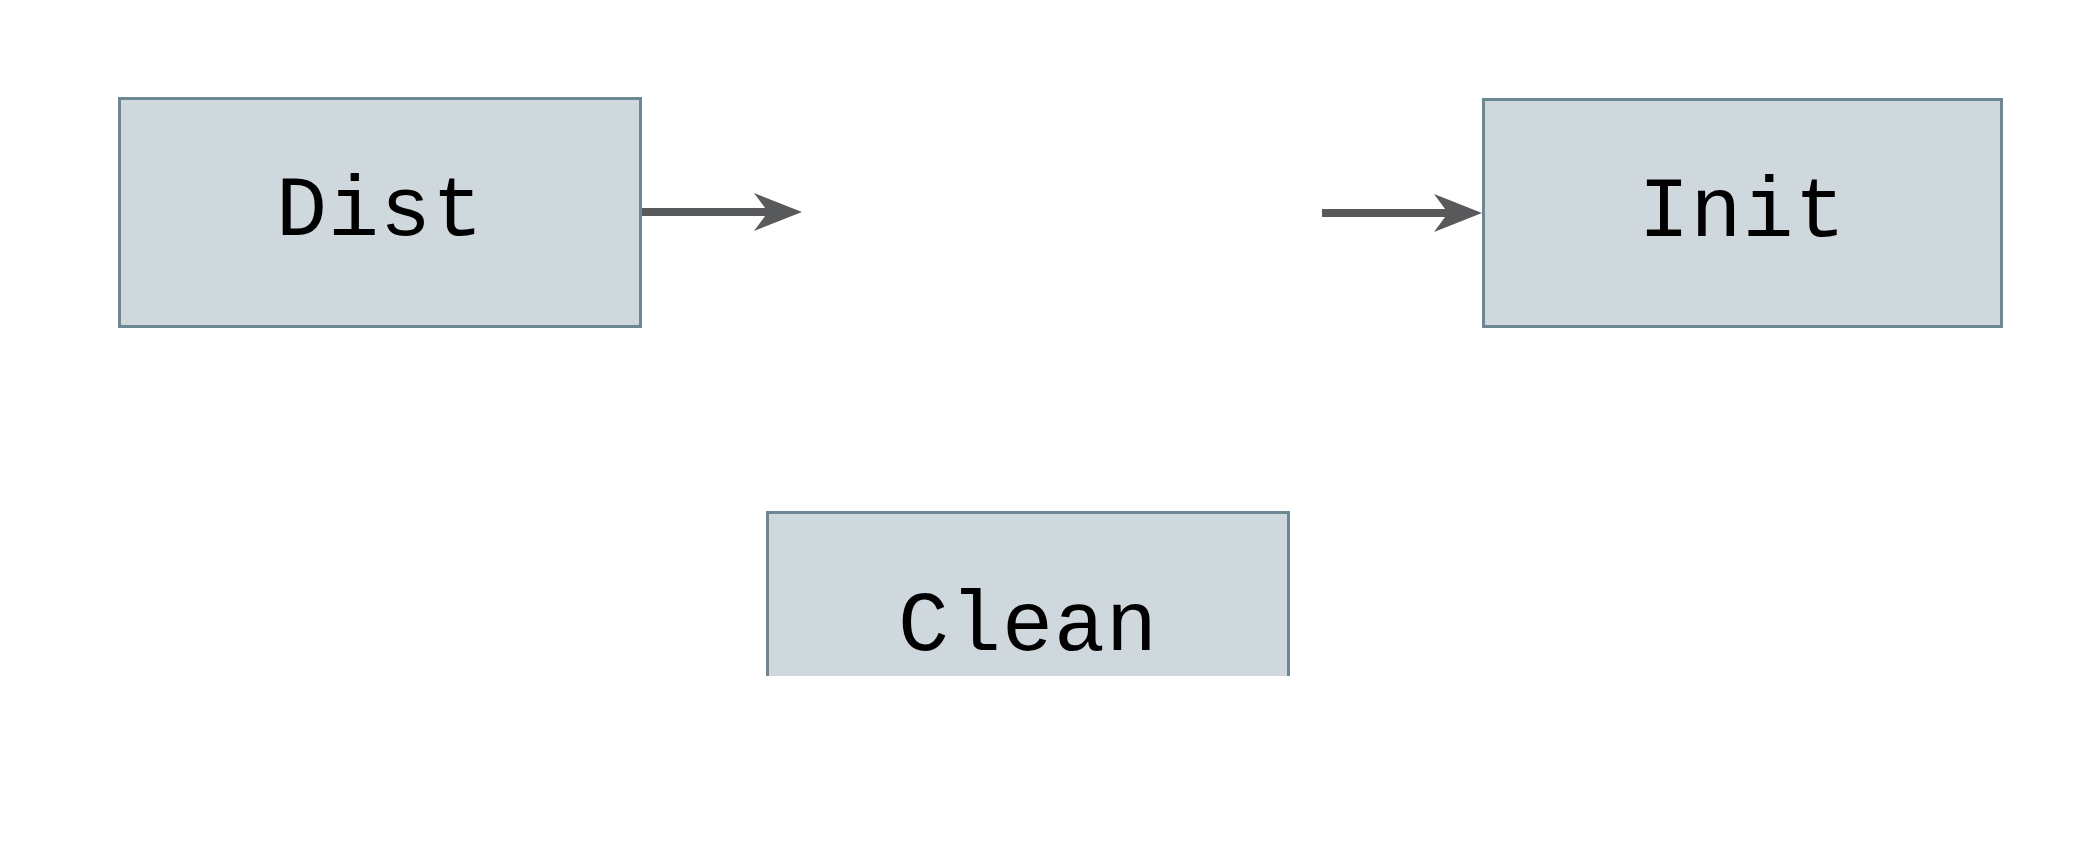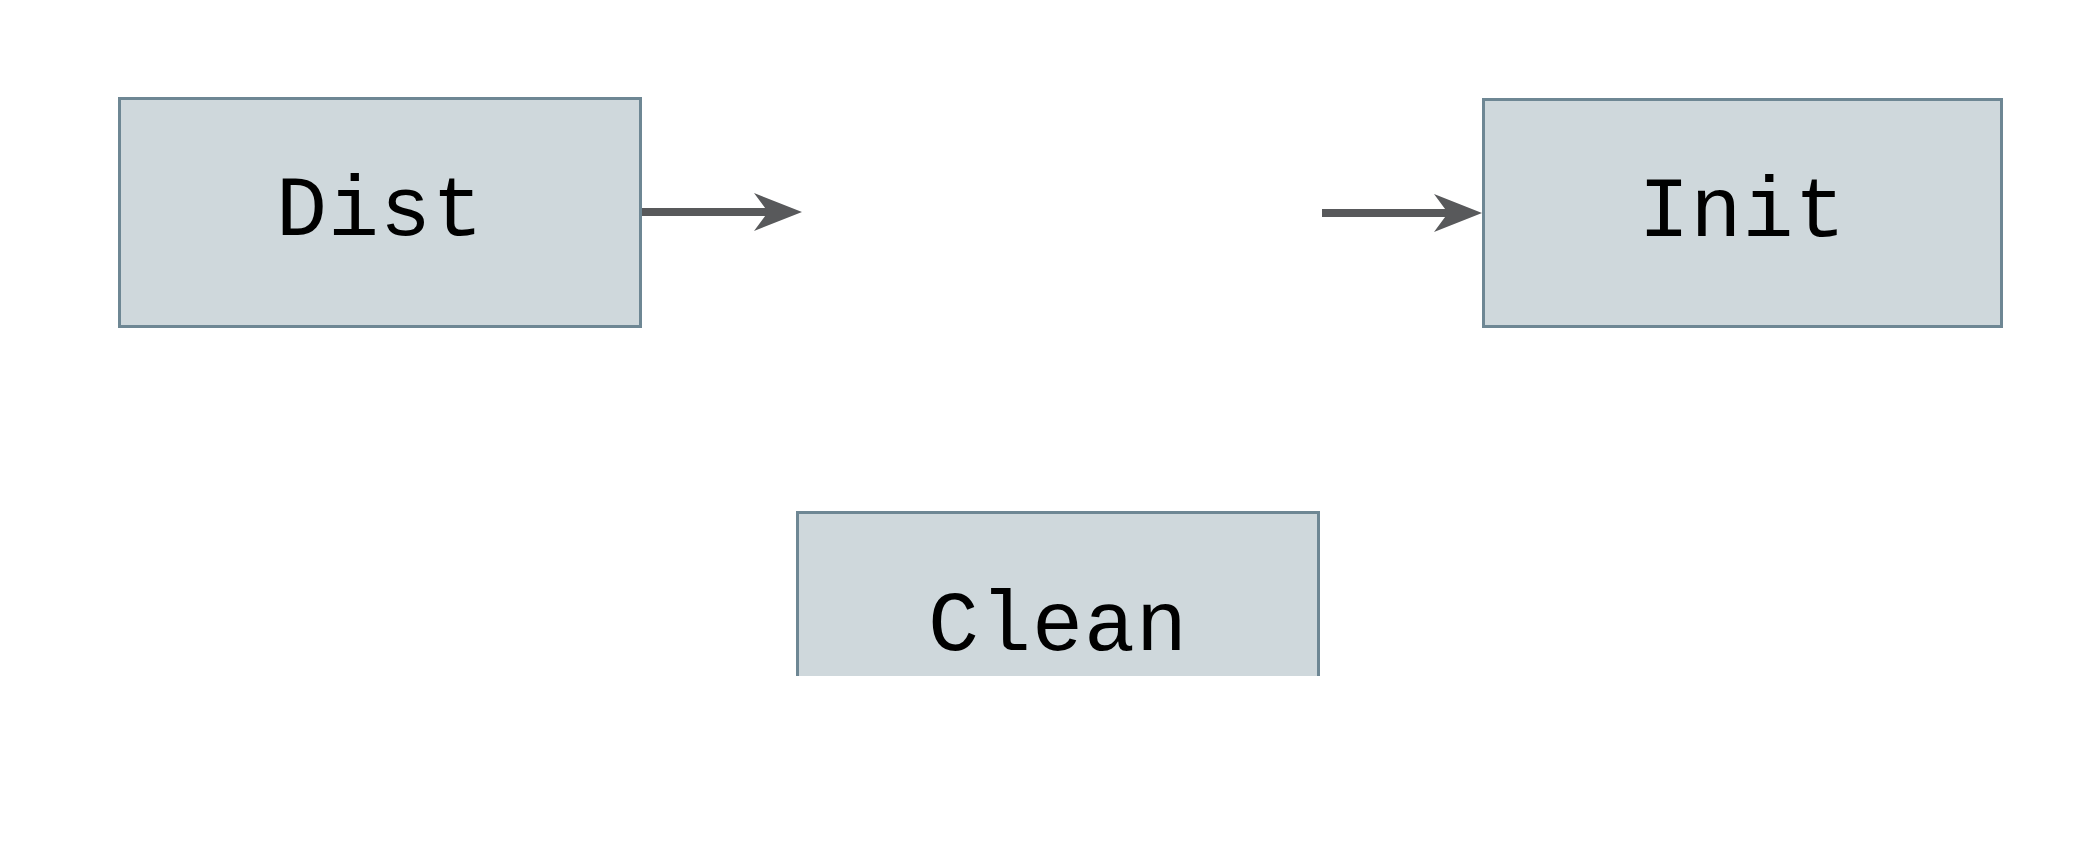--- a/index.html
+++ b/index.html
@@ -45,21 +45,21 @@
   .node-label {
     font-size: 85px;
     line-height: 1;
     color: var(--text-color, #000000);
     white-space: nowrap;
     letter-spacing: 1px;
   }
   .node-dist    { left: 73px;   top: 97px;  width: 524px; height: 231px; }
   .node-compile { left: 757px;  top: 97px;  width: 520px; height: 231px; }
   .node-init    { left: 1437px; top: 98px;  width: 521px; height: 230px; }
-  .node-clean   { left: 751px;  top: 511px; width: 524px; height: 232px; }
+  .node-clean   { left: 721px;  top: 511px; width: 524px; height: 232px; }
 </style>
 </head>
 <body>
 
 <div class="canvas">
 
   <svg class="edges" viewBox="0 0 2078 848" xmlns="http://www.w3.org/2000/svg" aria-hidden="true">
     <g>
       <line class="edge-shaft" x1="597" y1="212" x2="725" y2="212"></line>
       <polygon class="edge-head" points="757,212 709,193 723,212 709,231"></polygon>

